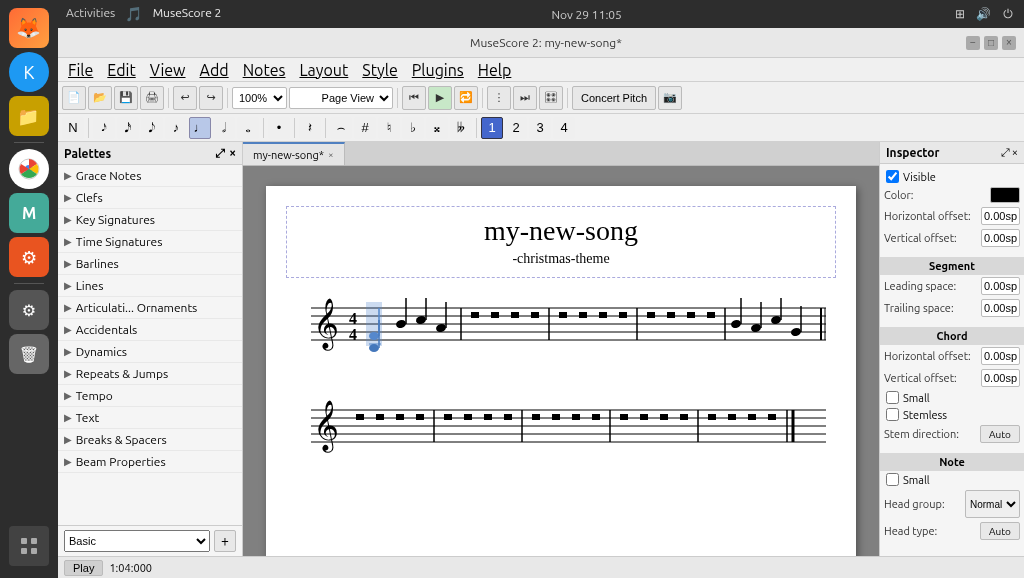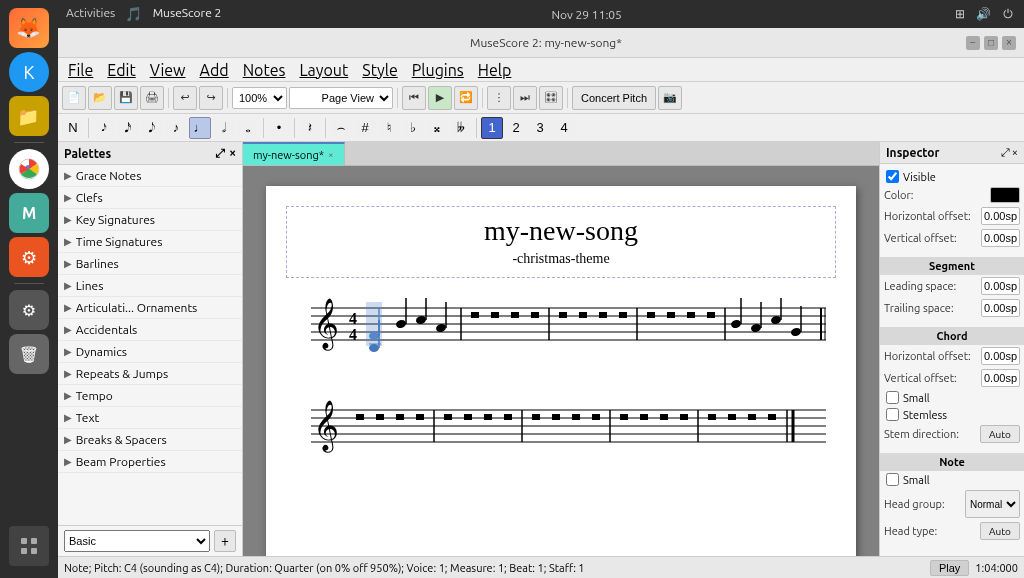--- a/index.html
+++ b/index.html
@@ -47,21 +47,21 @@
     .palette-item { display: flex; align-items: center; padding: 4px 6px; cursor: pointer; font-size: 12px; border-bottom: 1px solid #e8e8e8; }
     .palette-item .arrow { margin-right: 4px; color: #666; font-size: 10px; }
     #palettes-footer { padding: 4px 6px; border-top: 1px solid #ccc; display: flex; align-items: center; gap: 4px; }
     #palettes-footer select { flex: 1; font-size: 11px; height: 22px; }
     #palettes-footer .add-btn { width: 22px; height: 22px; background: #e8e8e8; border: 1px solid #bbb; border-radius: 2px; cursor: pointer; display: flex; align-items: center; justify-content: center; font-size: 14px; }
 
     
     #score-area { flex: 1; background: #808080; display: flex; flex-direction: column; overflow: hidden; }
     #score-tabs { display: flex; background: #d0d0d0; border-bottom: 1px solid #bbb; height: 24px; }
     .score-tab { padding: 4px 10px; font-size: 11px; cursor: pointer; background: #d0d0d0; border-right: 1px solid #bbb; display: flex; align-items: center; gap: 4px; }
-    .score-tab.active { background: #5eead4; border-top: 2px solid #5080c0; }
+    .score-tab.active { background: #e5e5e5; border-top: 2px solid #5080c0; }
     .score-tab .close { font-size: 10px; color: #666; cursor: pointer; }
     #score-canvas { flex: 1; overflow: auto; display: flex; justify-content: center; padding: 20px; }
     #score-page { background: white; width: 590px; min-height: 400px; padding: 20px; box-shadow: 2px 2px 8px rgba(0,0,0,0.4); position: relative; }
 
     
     #inspector { width: 145px; background: #f5f5f5; border-left: 1px solid #ccc; display: flex; flex-direction: column; overflow-y: auto; font-size: 11px; }
     #inspector-header { display: flex; align-items: center; justify-content: space-between; padding: 4px 6px; background: #e8e8e8; border-bottom: 1px solid #ccc; }
     #inspector-header .title { font-size: 12px; font-weight: bold; }
     #inspector-header .icons { display: flex; gap: 2px; }
     .inspector-section { padding: 4px 0; }
@@ -529,20 +529,19 @@
             <div class="inspector-auto">Auto</div>
           </div>
 
         </div>
 
       </div>
 
     </div>
 
     <div id="statusbar">
-      <span>Note; Pitch: C4 (sounding as C4); Duration: Quarter (on 0% off 950%); Voice: 1; Measure: 1; Beat: 1; Staff: 1</span>
       <div style="display:flex;align-items:center;gap:6px;">
         <button class="play-btn">Play</button>
         <span>1:04:000</span>
       </div>
     </div>
   </div>
 </div>
 
 </body></html>

